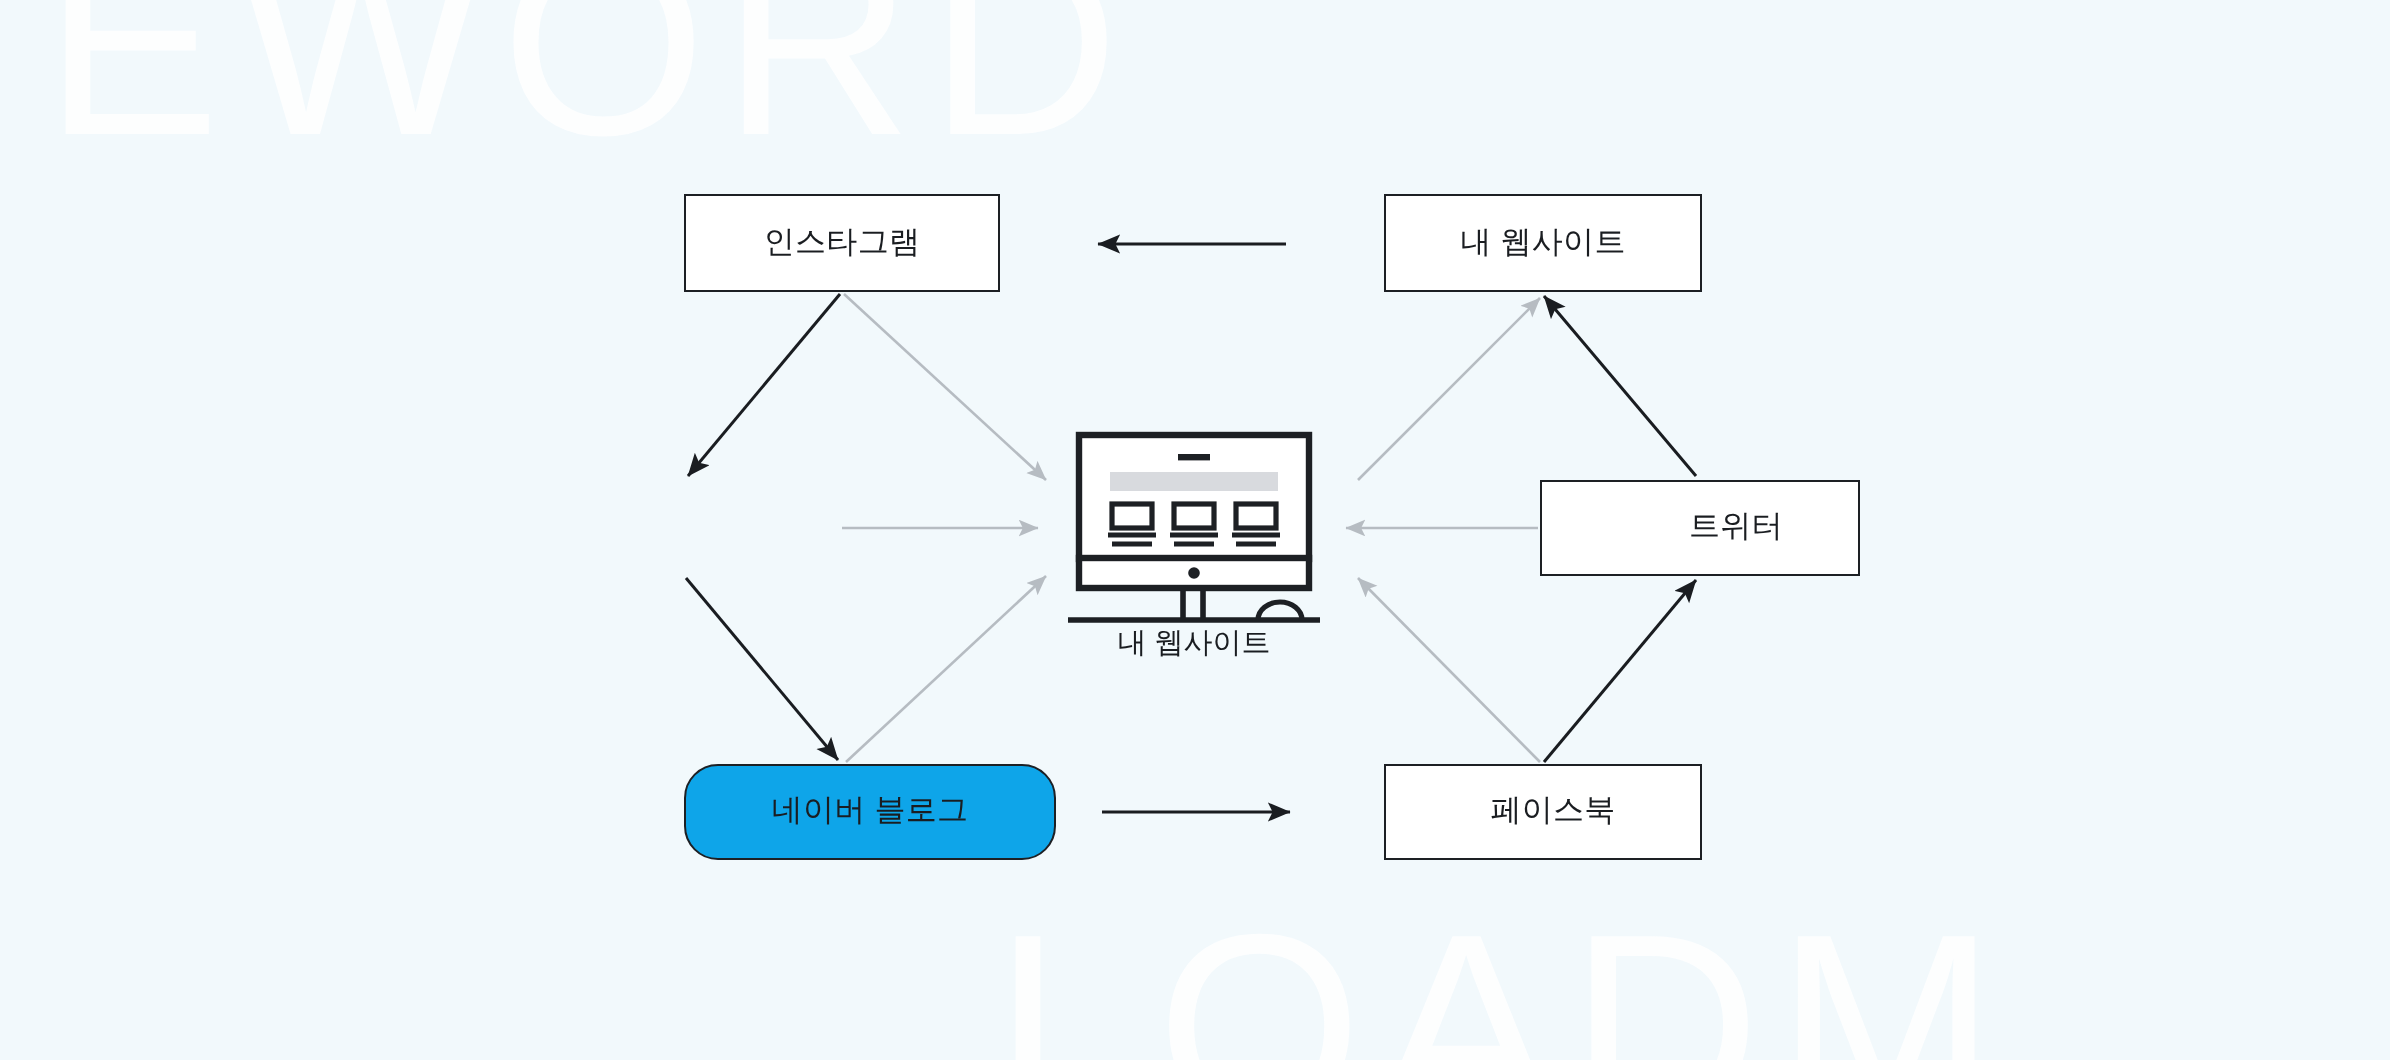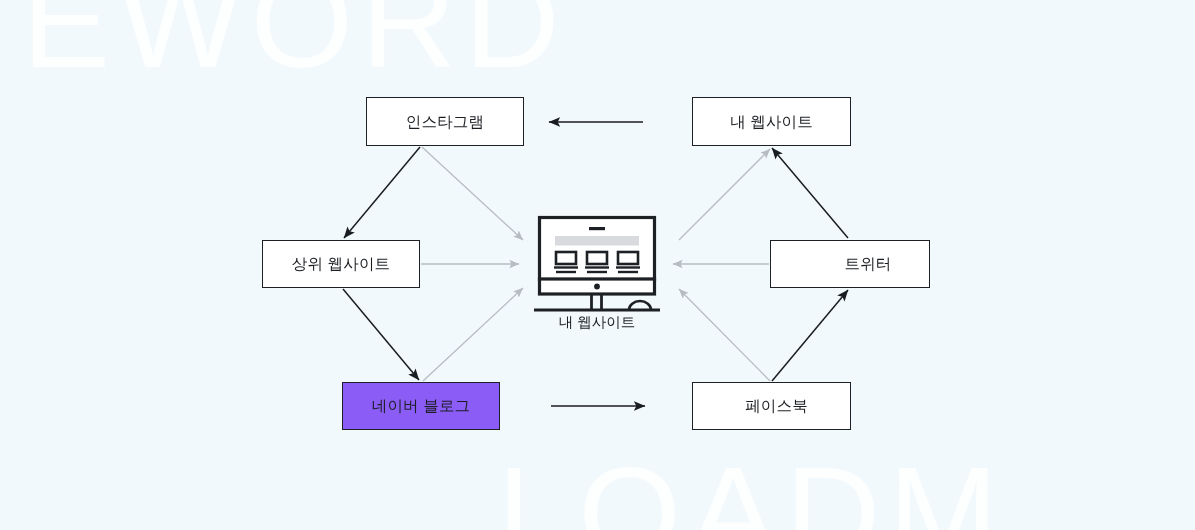--- a/index.html
+++ b/index.html
@@ -141,29 +141,26 @@
       <marker id="ah-light2" markerWidth="9" markerHeight="9" refX="7.4" refY="3.2" orient="auto" markerUnits="strokeWidth">
         <path d="M0,0 L7.6,3.2 L0,6.4 L1.6,3.2 Z" fill="#b6bcc2"></path>
       </marker>
     </defs>
 
     <line x1="679" y1="240" x2="770" y2="149" stroke="#b6bcc2" stroke-width="1.3" marker-end="url(#ah-light2)" transform="translate(0,0) scale(1,1)" style="transform-origin:0 0;"></line>
 
     <line x1="770" y1="381" x2="679" y2="289" stroke="#b6bcc2" stroke-width="1.3" marker-end="url(#ah-light2)"></line>
   </svg>
 
-  <div class="node" id="node-instagram" style="left: 342px; top: 97px; width: 158px; height: 49px; background: rgb(255, 255, 255); border-color: rgb(29, 32, 36); color: rgb(26, 29, 33); margin-left: 24px;">
+  <div class="node" id="node-instagram" style="left: 342px; top: 97px; width: 158px; height: 49px; background: rgb(255, 255, 255); border-color: rgb(29, 32, 36); color: rgb(26, 29, 33);">
     <span>인스타그램</span>
   </div>
 
-  <div class="node" id="node-topsite" style="left: 262px; top: 240px; width: 158px; height: 48px; background: rgb(255, 255, 255); border-color: rgb(29, 32, 36); color: rgb(26, 29, 33);">
-    <span>상위 웹사이트</span>
-  </div>
-
-  <div class="node" id="node-naverblog" style="left: 342px; top: 382px; width: 158px; height: 48px; background: #8b5cf6; border-color: rgb(29, 32, 36); color: rgb(26, 29, 33);">
+
+  <div class="node" id="node-naverblog" style="left: 342px; top: 382px; width: 186px; height: 48px; background: #0ea5e9; border-color: rgb(29, 32, 36); color: rgb(26, 29, 33); border-radius: 17px;">
     <span>네이버 블로그</span>
   </div>
 
   <div class="node" id="node-mysite-box" style="left: 692px; top: 97px; width: 159px; height: 49px; background: rgb(255, 255, 255); border-color: rgb(29, 32, 36); color: rgb(26, 29, 33);">
     <span>내 웹사이트</span>
   </div>
 
   <div class="node" id="node-twitter" style="left: 770px; top: 240px; width: 160px; height: 48px; background: rgb(255, 255, 255); border-color: rgb(29, 32, 36); color: rgb(26, 29, 33);">
     <span>트위터</span>
   </div>

